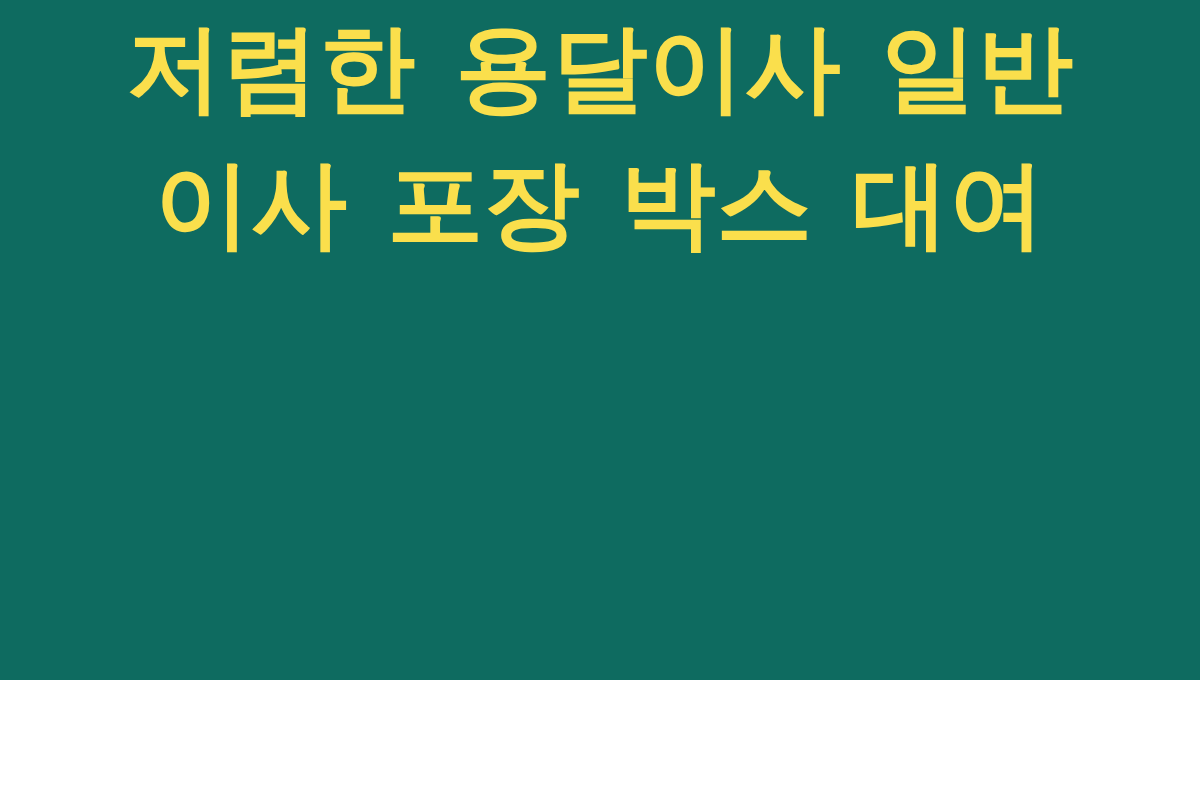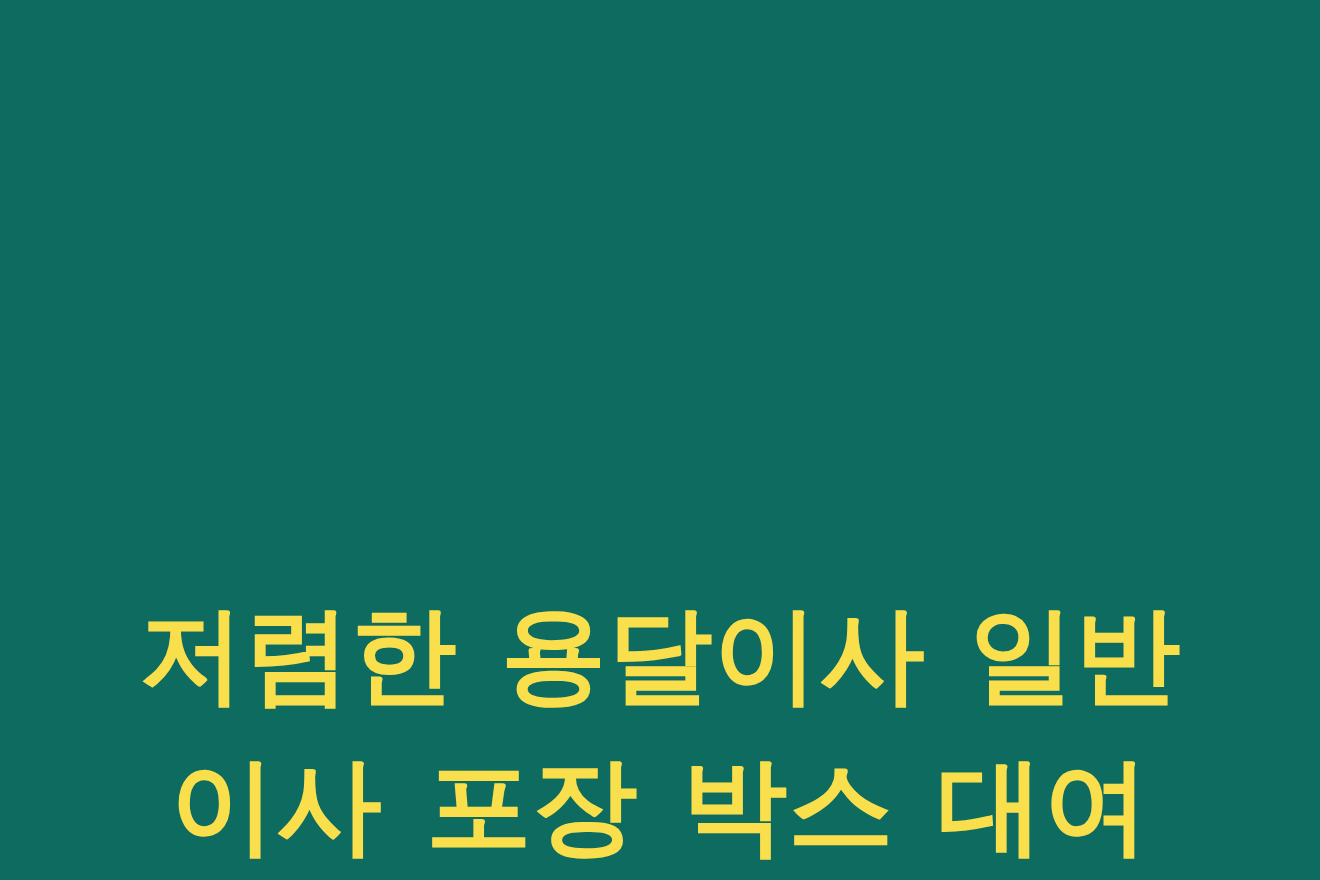--- a/index.html
+++ b/index.html
@@ -11,23 +11,23 @@
   body {
     width: 1200px;
     height: 800px;
     overflow: hidden;
   }
 
   .banner {
     position: relative;
     box-sizing: border-box;
     width: 1200px;
-    height: 800px;
+    height: 680px;
     display: flex;
-    align-items: flex-end;
+    align-items: flex-start;
     justify-content: center;
     background-color: #0E6B60;
   }
 
   .banner-text-block {
     width: 1030px;
     margin: 0;
     padding: 0;
     text-align: center;
   }

